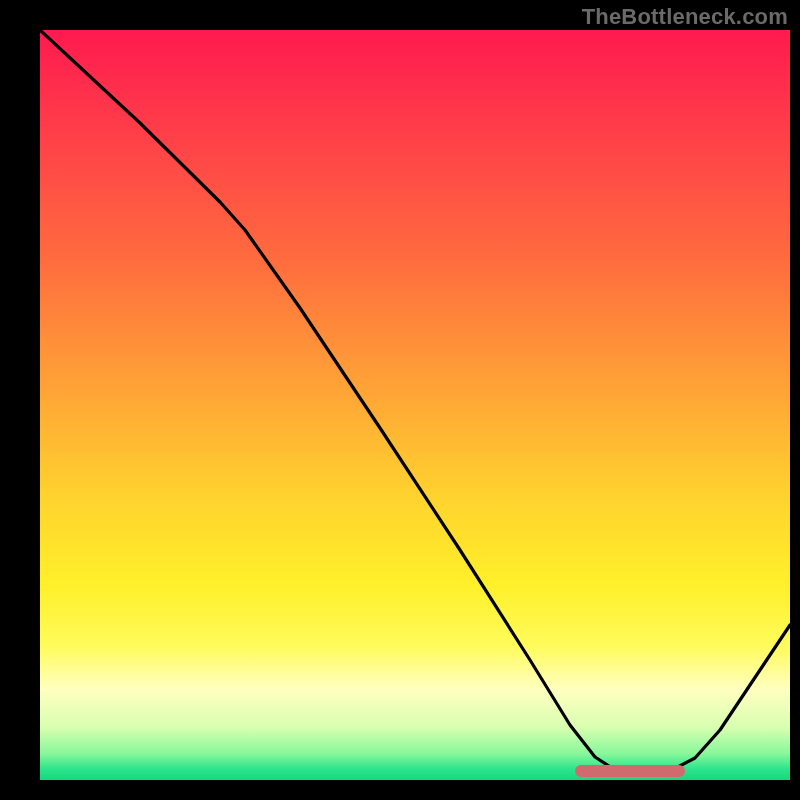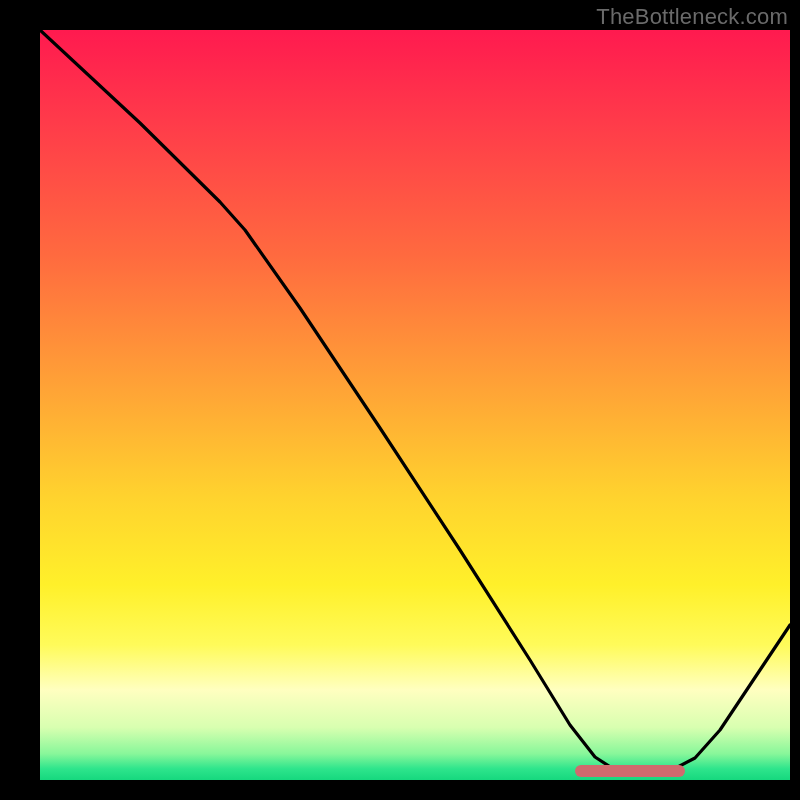--- a/index.html
+++ b/index.html
@@ -45,21 +45,21 @@
     height: 12px;
     border-radius: 6px;
     pointer-events: none;
   }
   .watermark {
     position: absolute;
     top: 4px;
     right: 12px;
     color: #6a6a6a;
     font-size: 22px;
-    font-weight: 400;
+    font-weight: 700;
     letter-spacing: 0.2px;
     user-select: none;
   }
 </style>
 </head>
 <body>
 
 <div class="frame">
 
   <div class="watermark">TheBottleneck.com</div>

